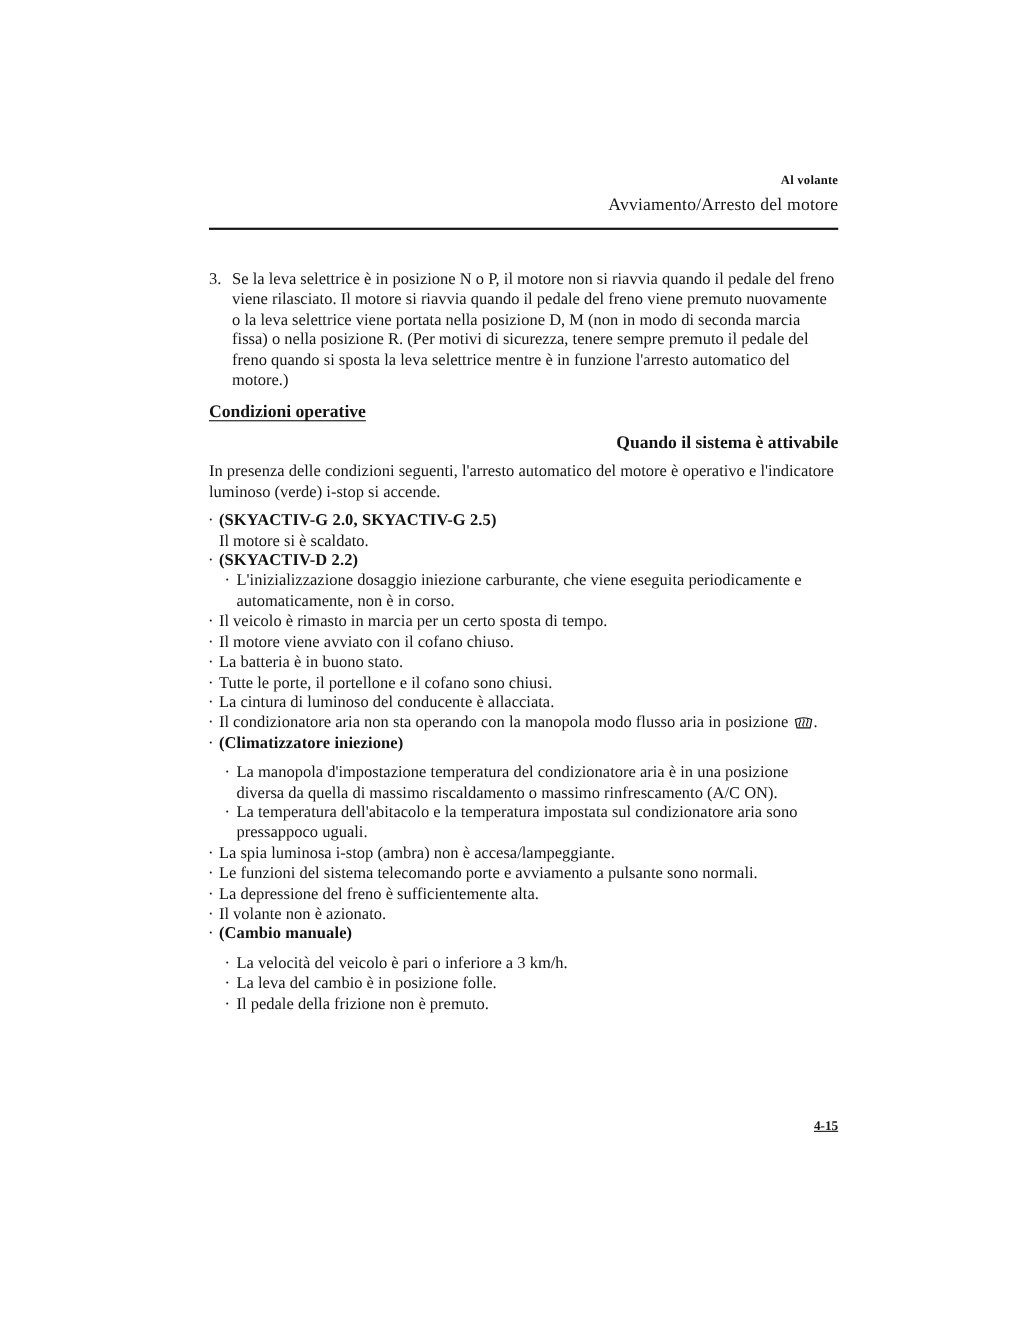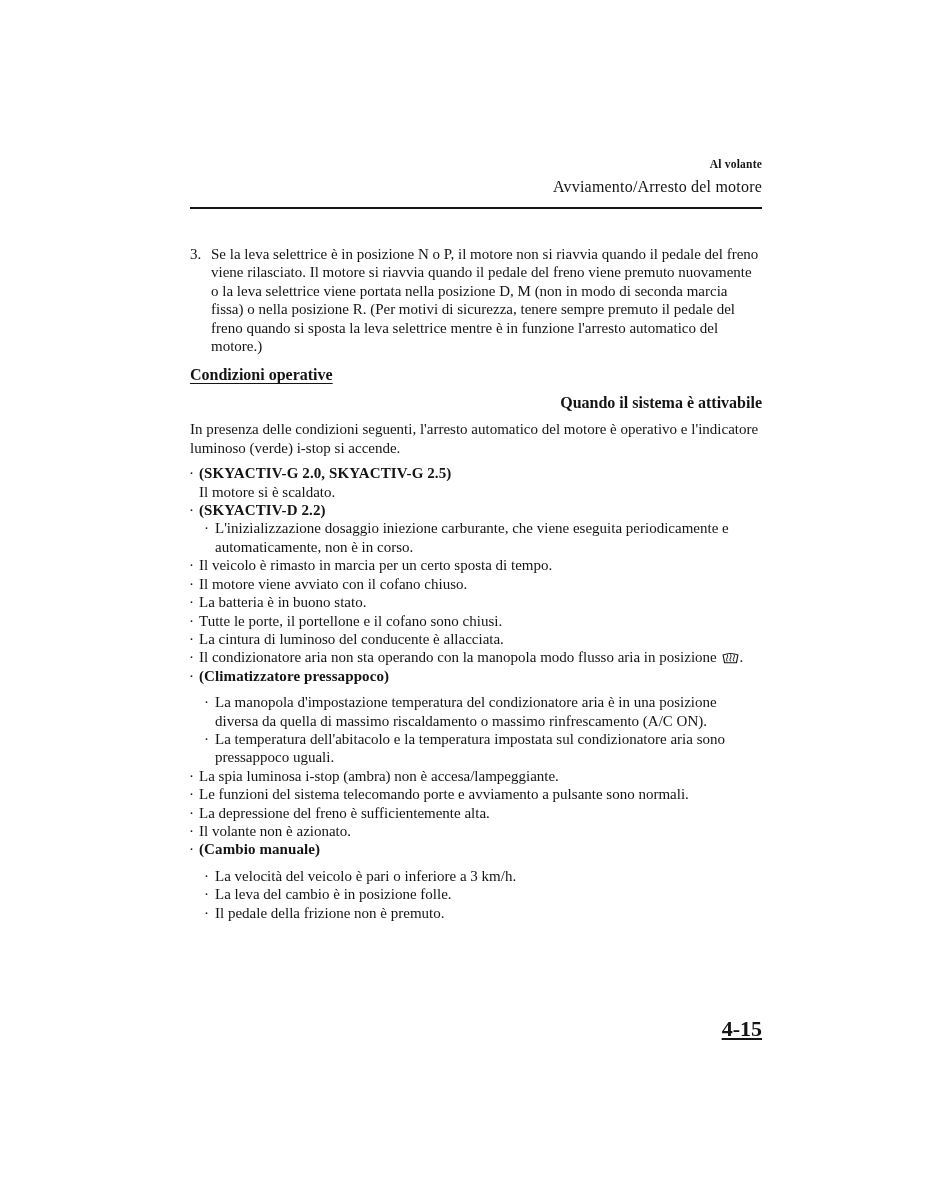--- a/index.html
+++ b/index.html
@@ -107,21 +107,21 @@
     vertical-align: -1.5px;
     margin: 0 1px;
   }
   .page-number {
     position: absolute;
     left: 190px;
     top: 1016px;
     width: 572px;
     text-align: right;
     font-weight: bold;
-    font-size: 22px;
+    font-size: 12px;
     text-decoration: underline;
   }
 </style>
 </head>
 <body>
 
 <div class="content">
 
   <div class="eyebrow">Al volante</div>
   <div class="page-title">Avviamento/Arresto del motore</div>
@@ -147,21 +147,21 @@
     <div class="ci lvl1"><span>Il motore viene avviato con il cofano chiuso.</span></div>
     <div class="ci lvl1"><span>La batteria è in buono stato.</span></div>
     <div class="ci lvl1"><span>Tutte le porte, il portellone e il cofano sono chiusi.</span></div>
     <div class="ci lvl1"><span>La cintura di luminoso del conducente è allacciata.</span></div>
     <div class="ci lvl1"><span>Il condizionatore aria non sta operando con la manopola modo flusso aria in posizione </span><svg class="defrost-icon" width="17" height="13" viewBox="0 0 20 15">
           <path d="M3,13.6 L1.3,4.6 Q10,1 18.7,4.6 L17,13.6 Z" fill="none" stroke="#141414" stroke-width="1.3"></path>
           <path d="M6,12.2 q-1.5,-2.1 0,-4.2 q1.5,-2.1 0,-4.2" fill="none" stroke="#141414" stroke-width="1.1"></path>
           <path d="M10,12.2 q-1.5,-2.1 0,-4.2 q1.5,-2.1 0,-4.2" fill="none" stroke="#141414" stroke-width="1.1"></path>
           <path d="M14,12.2 q-1.5,-2.1 0,-4.2 q1.5,-2.1 0,-4.2" fill="none" stroke="#141414" stroke-width="1.1"></path>
         </svg><span>.</span></div>
-    <div class="ci lvl1"><b>(Climatizzatore pressappoco)</b></div>
+    <div class="ci lvl1"><b>(Climatizzatore iniezione)</b></div>
     <div class="ci lvl2 gap"><span>La manopola d'impostazione temperatura del condizionatore aria è in una posizione diversa da quella di massimo riscaldamento o massimo rinfrescamento (A/C ON).</span></div>
     <div class="ci lvl2"><span>La temperatura dell'abitacolo e la temperatura impostata sul condizionatore aria sono pressappoco uguali.</span></div>
     <div class="ci lvl1"><span>La spia luminosa i-stop (ambra) non è accesa/lampeggiante.</span></div>
     <div class="ci lvl1"><span>Le funzioni del sistema telecomando porte e avviamento a pulsante sono normali.</span></div>
     <div class="ci lvl1"><span>La depressione del freno è sufficientemente alta.</span></div>
     <div class="ci lvl1"><span>Il volante non è azionato.</span></div>
     <div class="ci lvl1"><b>(Cambio manuale)</b></div>
     <div class="ci lvl2 gap"><span>La velocità del veicolo è pari o inferiore a 3 km/h.</span></div>
     <div class="ci lvl2"><span>La leva del cambio è in posizione folle.</span></div>
     <div class="ci lvl2"><span>Il pedale della frizione non è premuto.</span></div>

